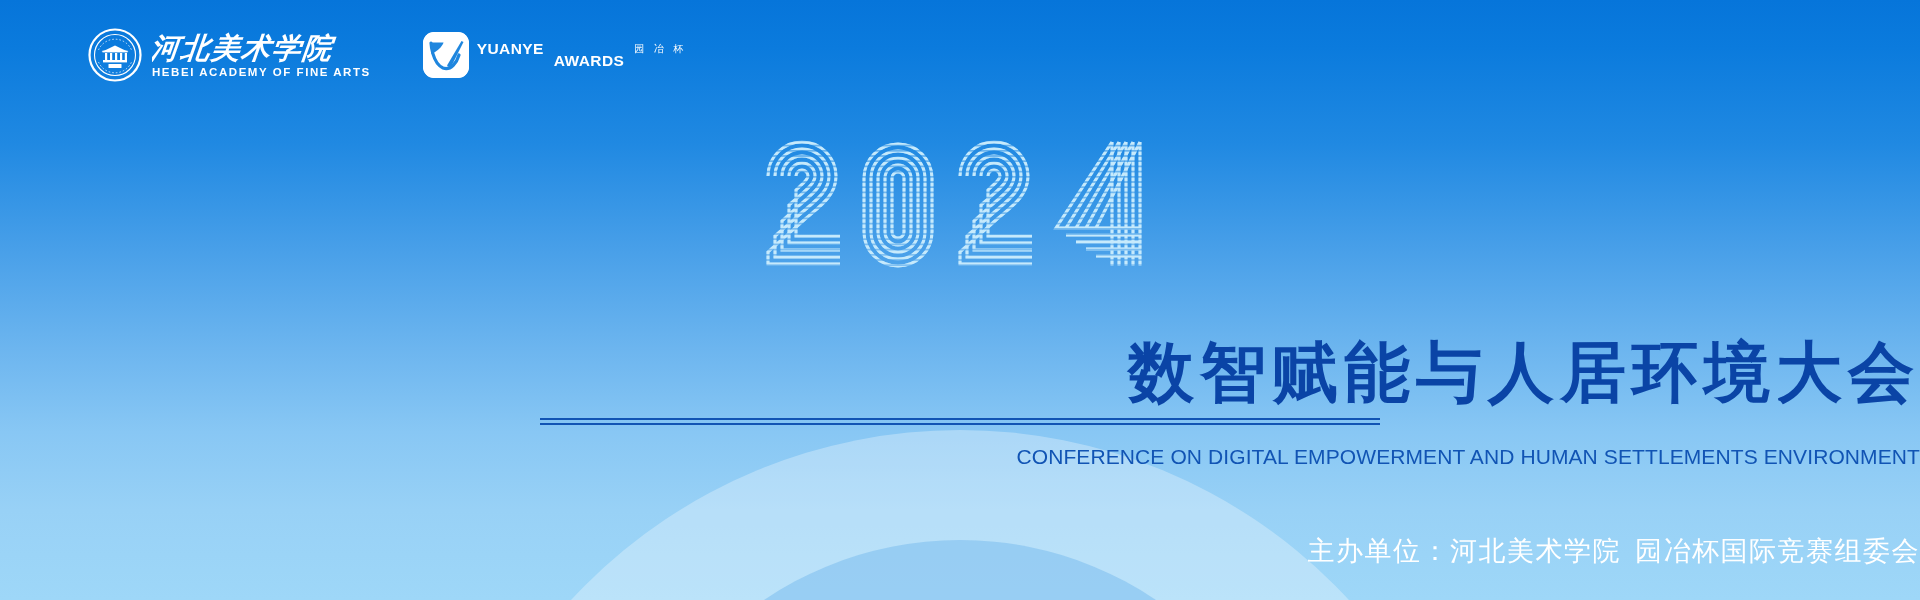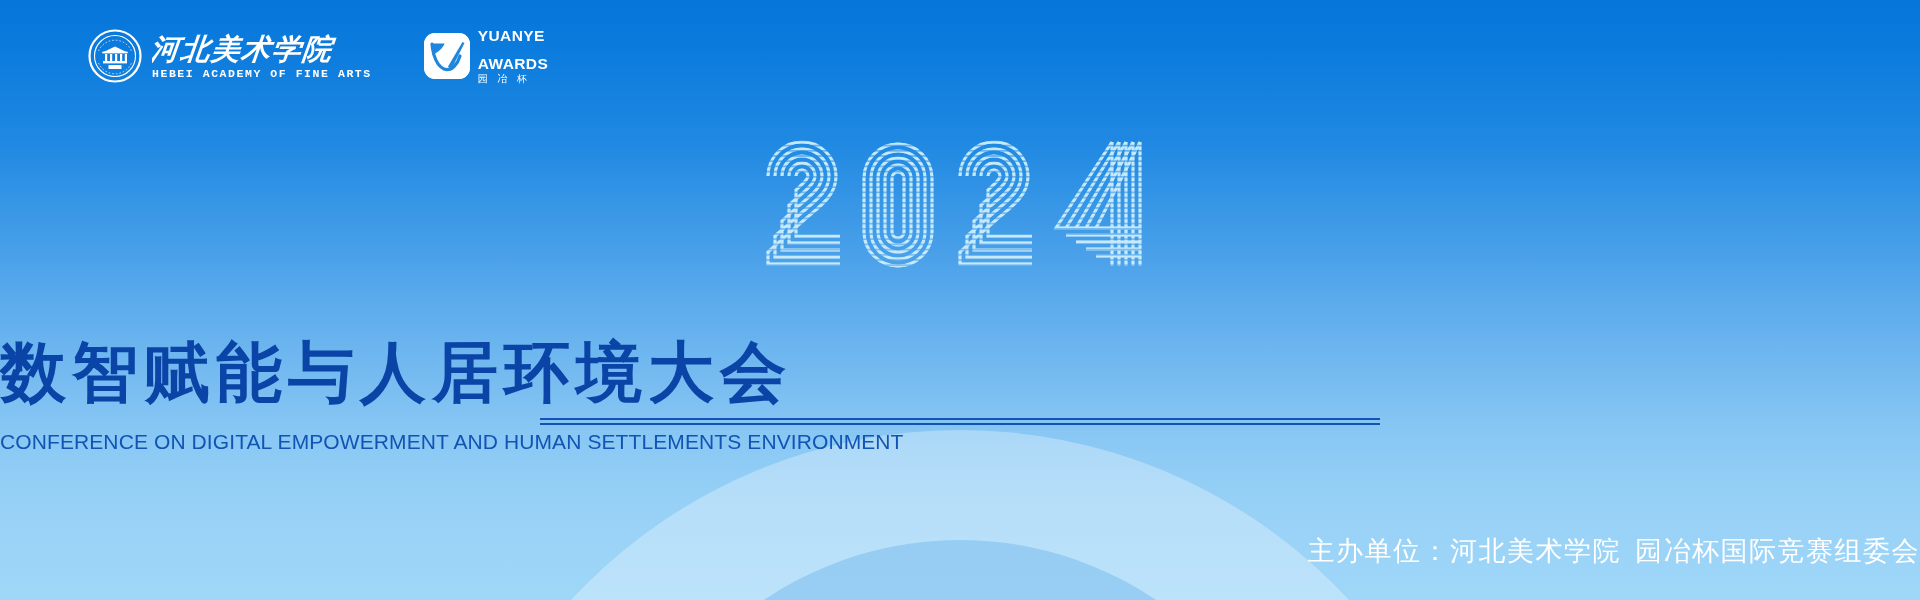--- a/index.html
+++ b/index.html
@@ -80,44 +80,45 @@
   }
   .hebei-cn {
     height: 34px;
     width: 196px;
   }
   .hebei-en {
     font-size: 11.5px;
     letter-spacing: 1.55px;
     color: #ffffff;
     font-weight: bold;
-    font-family: Liberation Mono, monospace;
+    font-family: Liberation Sans, sans-serif;
     white-space: nowrap;
     line-height: 1;
   }
 
   .yuanye-logo {
     display: flex;
     align-items: center;
     gap: 8px;
   }
   .yuanye-mark {
     width: 46px;
     height: 46px;
     flex: 0 0 46px;
     background: #ffffff;
     border-radius: 11px;
     position: relative;
     overflow: hidden;
   }
   .yuanye-text {
     display: flex;
-    flex-direction: column;
+    flex-direction: row;
     justify-content: center;
     line-height: 1;
+    gap: 10px;
   }
   .yuanye-en1, .yuanye-en2 {
     color: #ffffff;
     font-weight: bold;
     font-size: 15.5px;
     letter-spacing: 0.4px;
     white-space: nowrap;
   }
   .yuanye-en2 { margin-top: 12px; }
   .yuanye-cn {
@@ -141,21 +142,21 @@
     z-index: 4;
   }
   #year-mark svg { display: block; width: 100%; height: 100%; }
 
   
   #title-block {
     position: absolute;
     top: 338px;
     left: 0;
     width: 100%;
-    text-align: left;
+    text-align: right;
     z-index: 6;
   }
   #title-cn {
     font-size: 66px;
     font-weight: bold;
     color: #0a44a6;
     letter-spacing: 6px;
     line-height: 1.06;
     white-space: nowrap;
     font-family: "DejaVu Sans", "Liberation Sans", sans-serif;
@@ -164,21 +165,21 @@
     width: 840px;
     margin: 10px auto 0 auto;
   }
   .rule {
     height: 2px;
     background: #1154b4;
     width: 100%;
   }
   .rule + .rule { margin-top: 3px; }
   #title-en {
-    margin-top: 5px;
+    margin-top: 20px;
     font-size: 21px;
     letter-spacing: 0.1px;
     color: #1154b4;
     white-space: nowrap;
     font-weight: normal;
   }
 
   
   #organizer {
     position: absolute;

